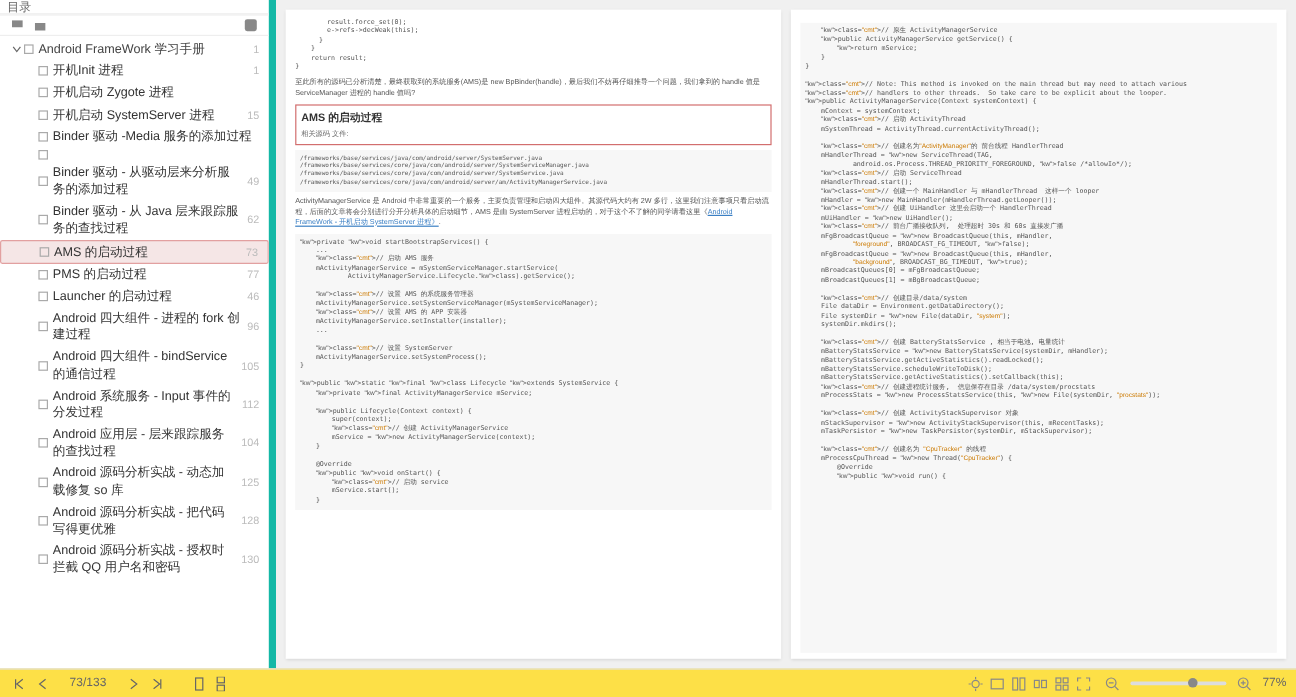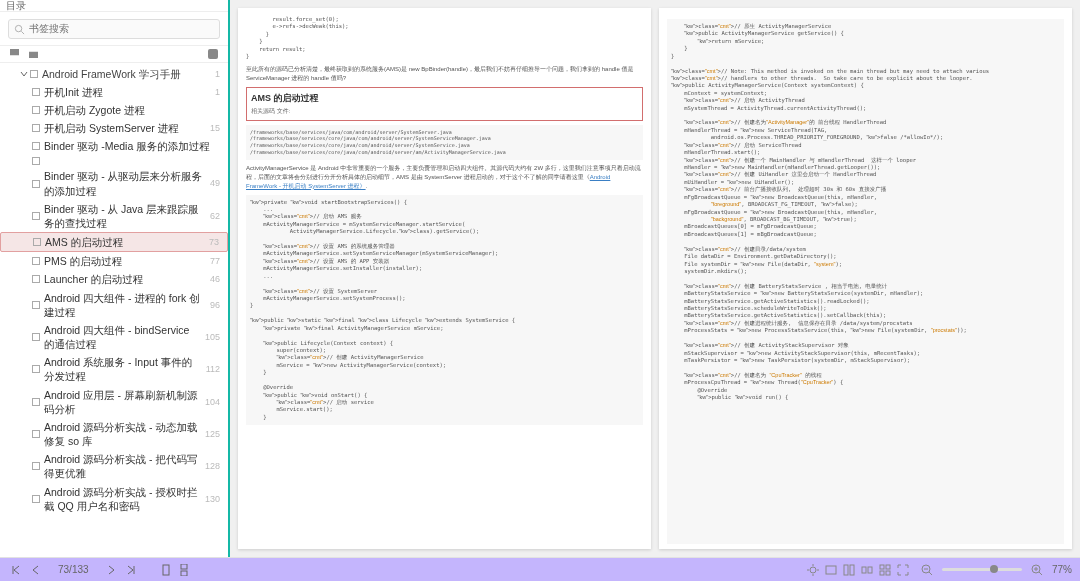--- a/index.html
+++ b/index.html
@@ -1,48 +1,48 @@
 <!DOCTYPE html>
 <html><head>
 <meta charset="utf-8">
 <style>
 *{box-sizing:border-box;margin:0;padding:0;font-family:"Microsoft YaHei","Helvetica Neue",Arial,sans-serif}
 body{width:1080px;height:581px;background:#f5f5f5;overflow:hidden;display:flex;flex-direction:column}
 .main{flex:1;display:flex;min-height:0}
-.sidebar{width:230px;background:#fff;border-right:2px solid #14b8a6;display:flex;flex-direction:column}
+.sidebar{width:230px;background:#fff;border-right:6px solid #14b8a6;display:flex;flex-direction:column}
 .sb-top{height:12px;border-bottom:1px solid #eee;display:flex;align-items:center;justify-content:space-between;padding:0 6px;font-size:10px;color:#666}
 .search-wrap{padding:6px 8px}
 .search{width:100%;height:20px;border:1px solid #ddd;border-radius:3px;padding:0 20px;font-size:10px;color:#999;background:#fafafa}
 .search-wrap{position:relative}
 .search-wrap .mag{position:absolute;left:14px;top:9px;width:11px;height:11px;pointer-events:none}
 .tb{height:18px;border-top:1px solid #eee;border-bottom:1px solid #eee;display:flex;align-items:center;gap:10px;padding:0 10px}
 .tb .ic{width:10px;height:10px;background:#888}
 .tree{flex:1;overflow-y:auto;padding:2px 0}
 .row{display:flex;align-items:center;padding:2px 8px 2px 4px;font-size:10.5px;color:#333;line-height:1.35;cursor:pointer;position:relative}
 .row .ar{width:8px;height:8px;margin-right:2px;display:inline-flex;align-items:center;justify-content:center}
 .row .ar svg{width:8px;height:8px}
 .row .sq{width:8px;height:8px;border:1px solid #aaa;margin-right:4px;flex:none}
 .row .lbl{flex:1;white-space:normal}
 .row .pg{color:#bbb;font-size:9px;margin-left:4px;flex:none}
-.row.l1{padding-left:20px;color:#444}
+.row.l1{padding-left:10px;color:#444}
 .row.l2{padding-left:32px}
 .row.sel{background:#f5e6e6;border:1px solid #e2a0a0;border-radius:2px}
 .doc{flex:1;display:flex;background:#f0f0f0;min-width:0}
 .pg-col{flex:1;display:flex;gap:8px;padding:8px;overflow:hidden}
 .page{flex:1;background:#fff;box-shadow:0 1px 3px rgba(0,0,0,0.15);padding:8px;overflow:hidden;font-size:6px;color:#333}
 .str{color:#cc7a00}
 pre{font-family:Consolas,Menlo,monospace;font-size:5.5px;line-height:1.35;white-space:pre;color:#555}
 pre.small{font-size:5px}
 .box{border:1px solid #d26e6e;padding:4px;margin:4px 0}
 .box h3{font-size:9px;font-weight:700;color:#333}
 .box .sub{font-size:6px;color:#666;margin-top:2px}
 .grey{background:#f7f7f7;padding:4px;margin:3px 0}
 .body-txt{font-size:6px;line-height:1.5;color:#555;margin:4px 0}
 .body-txt a{color:#3a7fc4;text-decoration:underline}
-.footer{height:24px;background:#c4b5fd;border-top:1px solid #e2e2e2;display:flex;align-items:center;padding:0 8px;font-size:10px;gap:4px;color:#666}
+.footer{height:24px;background:#fde047;border-top:1px solid #e2e2e2;display:flex;align-items:center;padding:0 8px;font-size:10px;gap:4px;color:#666}
 .footer .nav svg{width:10px;height:10px}
 .footer .nav{display:flex;align-items:center;justify-content:center;width:16px;height:16px;cursor:pointer;border-radius:2px}
 .footer .gap{flex:1}
 .footer .zoom{margin-left:6px}
 .footer .zoom-bar{width:80px;height:3px;background:#ddd;position:relative;border-radius:2px;margin:0 4px}
 .footer .zoom-bar .knob{position:absolute;left:60%;top:-3px;width:8px;height:8px;border-radius:50%;background:#888}
 .ficn{width:14px;height:14px;display:flex;align-items:center;justify-content:center}
 .ficn svg{width:12px;height:12px}
 </style>
 </head>
@@ -50,29 +50,20 @@
 
 <div class="main">
   <div class="sidebar">
     <div class="sb-top">
       <span>目录</span>
       <span>
         <svg viewBox="0 0 10 10">
             <path d="M1 1 L9 9 M9 1 L1 9" stroke="#999" stroke-width="1" fill="none"></path>
           </svg>
       </span>
-    </div>
-    <div class="search-wrap">
-      <span class="mag">
-        <svg viewBox="0 0 12 12">
-            <circle cx="5" cy="5" r="3.5" stroke="#aaa" fill="none"></circle>
-            <path d="M8 8 L11 11" stroke="#aaa"></path>
-          </svg>
-      </span>
-      <input class="search" placeholder="书签搜索" style="">
     </div>
     <div class="tb">
       <span class="ic" style="background:#888;width:9px;height:9px;clip-path:polygon(0 0,100% 0,100% 70%,0 70%)"></span>
       <span class="ic" style="background:#888;width:9px;height:9px;clip-path:polygon(0 30%,100% 30%,100% 100%,0 100%)"></span>
       <span style="flex:1"></span>
       <span class="ic" style="background:#888;border-radius:2px"></span>
     </div>
     <div class="tree">
       <div class="row l1">
         <span class="ar">
@@ -144,21 +135,21 @@
             <span class="lbl">Android 四大组件 - bindService 的通信过程</span>
             <span class="pg">105</span>
           </div>
           <div class="row l2">
             <span class="sq"></span>
             <span class="lbl">Android 系统服务 - Input 事件的分发过程</span>
             <span class="pg">112</span>
           </div>
           <div class="row l2">
             <span class="sq"></span>
-            <span class="lbl">Android 应用层 - 屏幕刷新机制源码分析</span>
+            <span class="lbl">Android 应用层 - 层来跟踪服务的查找过程</span>
             <span class="pg">104</span>
           </div>
           <div class="row l2">
             <span class="sq"></span>
             <span class="lbl">Android 源码分析实战 - 动态加载修复 so 库</span>
             <span class="pg">125</span>
           </div>
           <div class="row l2">
             <span class="sq"></span>
             <span class="lbl">Android 源码分析实战 - 把代码写得更优雅</span>

